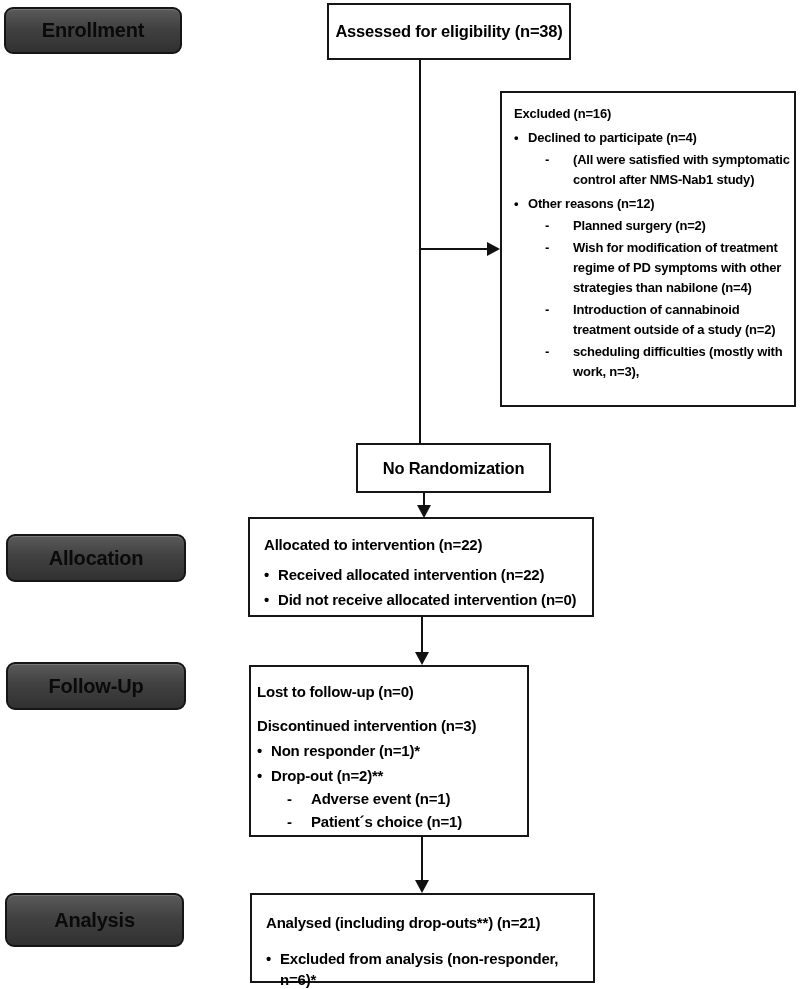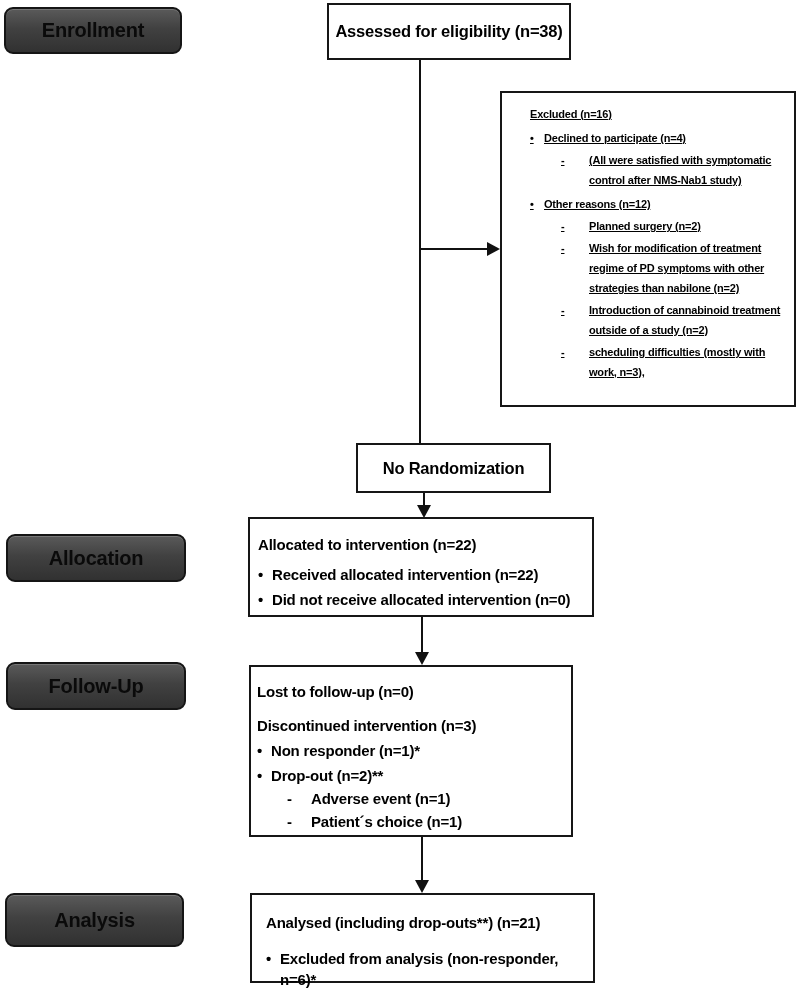--- a/index.html
+++ b/index.html
@@ -16,28 +16,28 @@
     font-size:20px;font-weight:700;color:#0a0a0a;letter-spacing:-0.2px;
   }
   
   .fbox{
     position:absolute;background:#ffffff;border:2px solid #161616;
     box-sizing:border-box;font-weight:700;letter-spacing:-0.2px;
   }
   .center-box{display:flex;align-items:center;justify-content:center;text-align:center;}
   .txt15{font-size:15px;line-height:21px;}
   .txt16{font-size:16.5px;margin-left:28px;}
-  .excl{font-size:11px;line-height:20px;padding:11px 4px 0 28px;text-decoration:underline;}
+  .excl{font-size:13px;line-height:20px;padding:11px 4px 0 12px;}
   .excl .title{margin-bottom:4px;}
   .bullet-row{display:flex;margin:4px 0 2px 0;}
   .bullet-row::before{content:"\2022";flex:0 0 14px;}
   .dash-row{display:flex;margin:2px 0 2px 31px;}
   .dash-row::before{content:"-";flex:0 0 28px;}
   .excl .dash-row>span{max-width:228px;}
-  .alloc-box{padding:15px 10px 0 8px;}
+  .alloc-box{padding:15px 10px 0 14px;}
   .alloc-box .title{margin-bottom:9px;}
   .alloc-box .bullet-row{margin:4px 0;}
   .fup-box{padding:14px 10px 0 14px;}
   .fup-box .line1{margin-bottom:13px;}
   .fup-box .line2{margin-bottom:3px;}
   .fup-box .dash-row{margin-left:30px;}
   .fup-box .dash-row::before{flex:0 0 24px;}
   .ana-box{padding:17px 10px 0 14px;}
   .ana-box .title{margin-bottom:15px;}
   
@@ -85,21 +85,21 @@
     <div class="dash-row">
       <span>(All were satisfied with symptomatic control after NMS-Nab1 study)</span>
     </div>
     <div class="bullet-row">
       <span>Other reasons (n=12)</span>
     </div>
     <div class="dash-row">
       <span>Planned surgery (n=2)</span>
     </div>
     <div class="dash-row">
-      <span>Wish for modification of treatment regime of PD symptoms with other strategies than nabilone (n=2)</span>
+      <span>Wish for modification of treatment regime of PD symptoms with other strategies than nabilone (n=4)</span>
     </div>
     <div class="dash-row">
       <span>Introduction of cannabinoid treatment outside of a study (n=2)</span>
     </div>
     <div class="dash-row">
       <span>scheduling difficulties (mostly with work, n=3),</span>
     </div>
   </div>
 
   <div class="fbox center-box txt16" style="left:328px;top:443px;width:195px;height:50px;">
@@ -115,21 +115,21 @@
       <span>Received allocated intervention (n=22)</span>
     </div>
     <div class="bullet-row">
       <span>Did not receive allocated intervention (n=0)</span>
     </div>
   </div>
 
   <div class="vline" style="left:421px;top:617px;height:36px;"></div>
   <div class="head-down" style="left:415px;top:652px;"></div>
 
-  <div class="fbox fup-box txt15" style="left:249px;top:665px;width:324px;height:172px;padding-left:6px;">
+  <div class="fbox fup-box txt15" style="left:249px;top:665px;width:280px;height:172px;padding-left:6px;">
     <div class="line1">Lost to follow-up (n=0)</div>
     <div class="line2">Discontinued intervention (n=3)</div>
     <div class="bullet-row">
       <span>Non responder (n=1)*</span>
     </div>
     <div class="bullet-row">
       <span>Drop-out (n=2)**</span>
     </div>
     <div class="dash-row">
       <span>Adverse event (n=1)</span>

